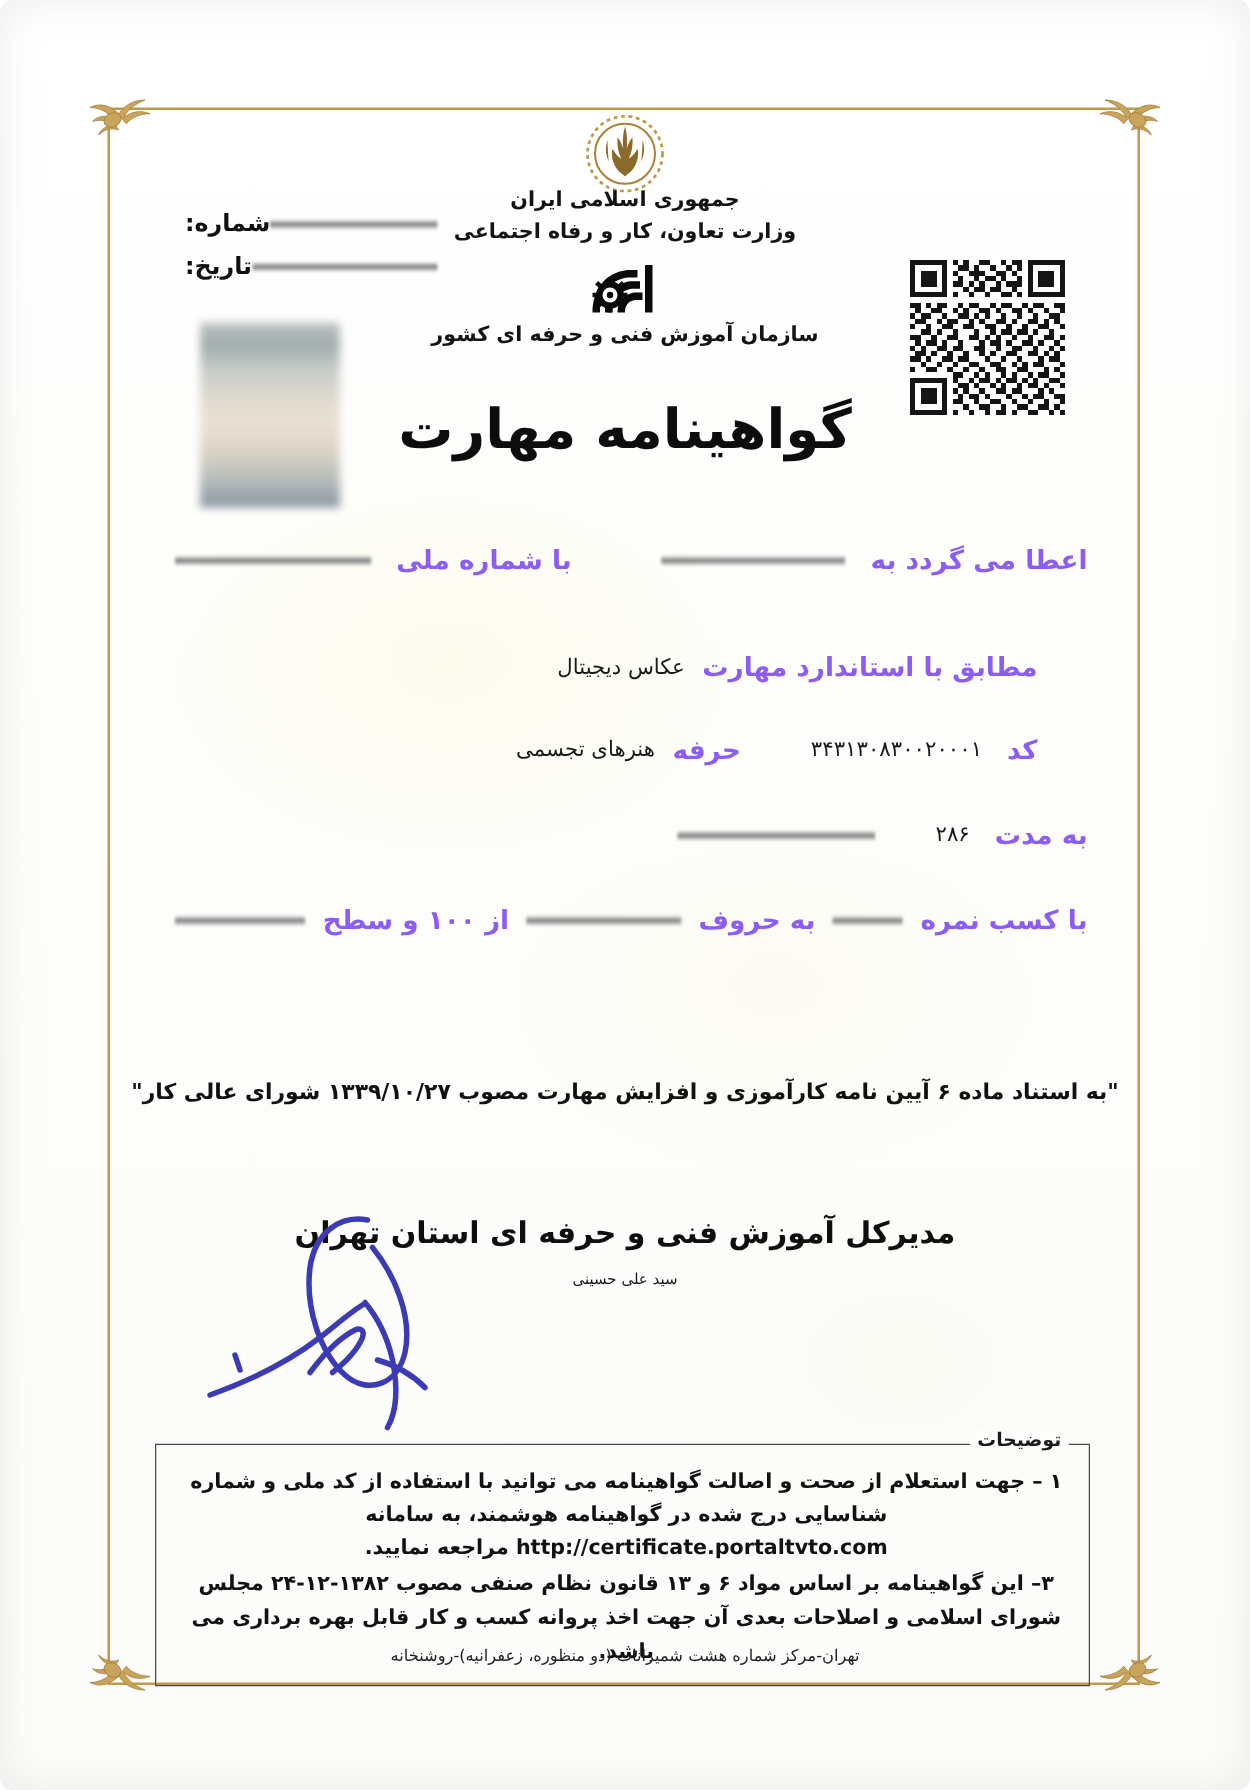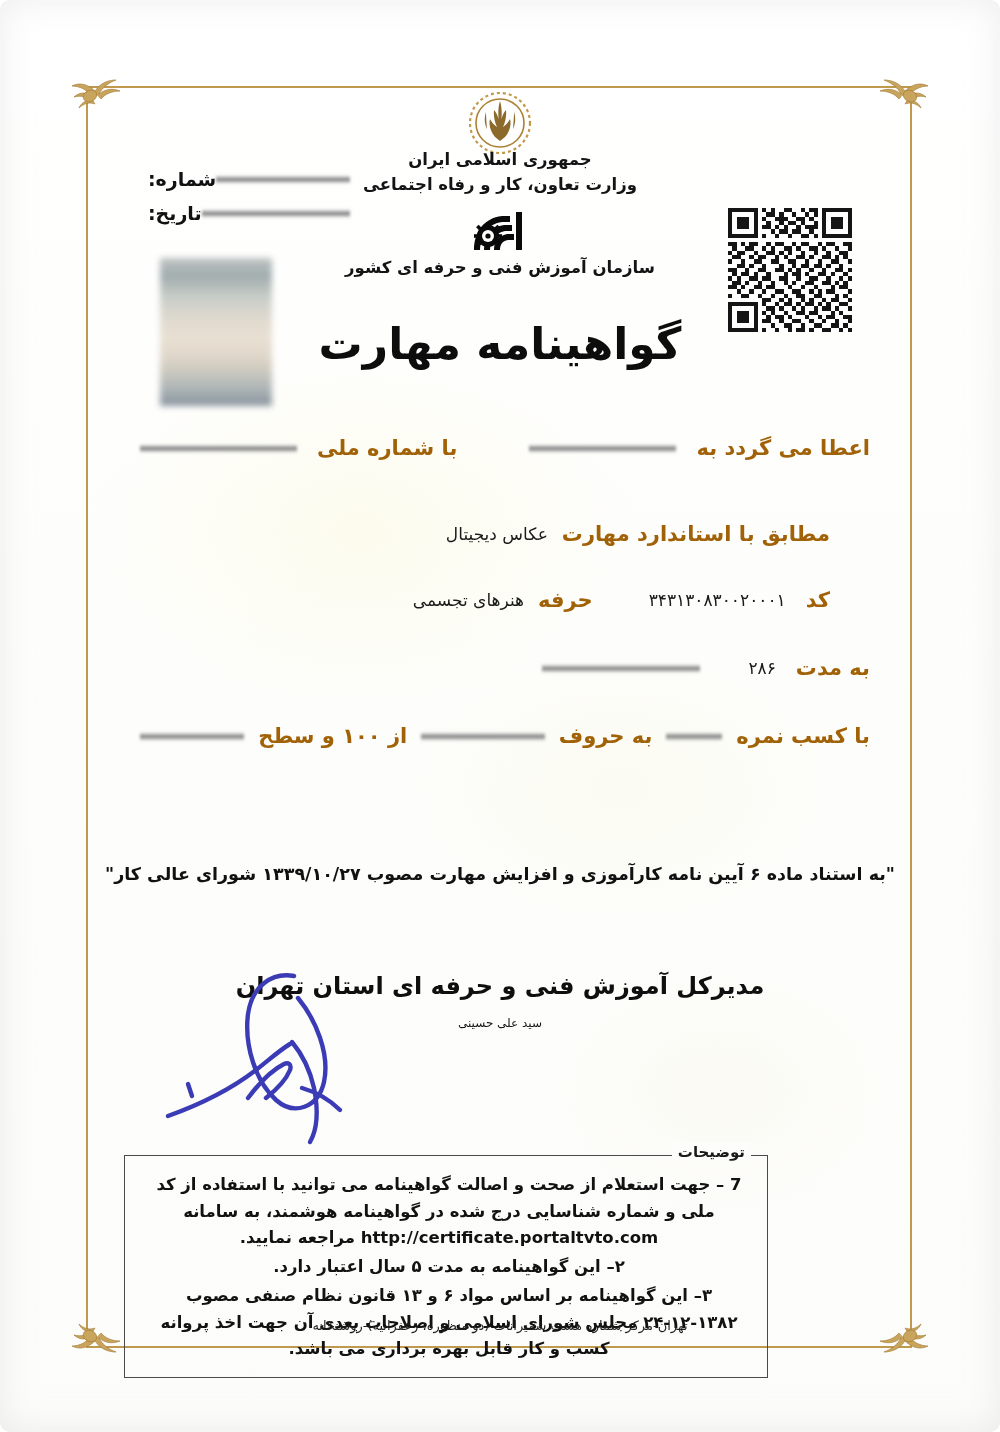--- a/index.html
+++ b/index.html
@@ -177,21 +177,21 @@
     display: flex;
     flex-direction: row;
     align-items: center;
     justify-content: flex-start;
     direction: rtl;
     white-space: nowrap;
   }
   .lbl {
     font-size: 21px;
     font-weight: bold;
-    color: #a16207;
+    color: #8b5cf6;
   }
   .val {
     font-size: 17px;
     color: #1a1a1a;
     font-weight: normal;
     text-align: right;
   }
   .val-num {
     font-size: 17px;
     color: #1a1a1a;
@@ -253,21 +253,21 @@
     width: 240px;
     height: 205px;
     pointer-events: none;
   }
 
   
   .notes {
     position: absolute;
     left: 124px;
     top: 1155px;
-    width: 644px;
+    width: 748px;
     border: 1.6px solid #4a4a4a;
     box-sizing: border-box;
     padding: 16px 18px 12px 24px;
     background: rgba(255,255,255,0.0);
   }
   .notes-legend {
     position: absolute;
     top: -13px;
     right: 16px;
     background: #fdfdfb;
@@ -713,21 +713,20 @@
         <path d="M96 140 C108 124 120 112 132 106 C136 104 140 106 138 112 C134 122 124 132 114 140"></path>
         <path d="M140 84 C150 96 158 112 162 130 C166 150 166 170 158 184"></path>
         <path d="M150 130 C164 134 178 142 188 152"></path>
         <path d="M36 126 L40 138"></path>
       </g>
     </svg>
   </div>
 
   <div class="notes">
     <span class="notes-legend">توضیحات</span>
-    <div class="note-item">7 – جهت استعلام از صحت و اصالت گواهینامه می توانید با استفاده از کد ملی و شماره شناسایی درج شده در گواهینامه هوشمند، به سامانه http://certificate.portaltvto.com مراجعه نمایید.</div>
-    <div class="note-item">۲– این گواهینامه به مدت ۵ سال اعتبار دارد.</div>
+    <div class="note-item">۱ – جهت استعلام از صحت و اصالت گواهینامه می توانید با استفاده از کد ملی و شماره شناسایی درج شده در گواهینامه هوشمند، به سامانه http://certificate.portaltvto.com مراجعه نمایید.</div>
     <div class="note-item">۳– این گواهینامه بر اساس مواد ۶ و ۱۳ قانون نظام صنفی مصوب ۱۳۸۲-۱۲-۲۴ مجلس شورای اسلامی و اصلاحات بعدی آن جهت اخذ پروانه کسب و کار قابل بهره برداری می باشد.</div>
   </div>
 
   <div class="address">تهران-مرکز شماره هشت شمیرانات (دو منظوره، زعفرانیه)-روشنخانه</div>
 
   <div class="edge-shadow"></div>
 </div>
 
 </body></html>

